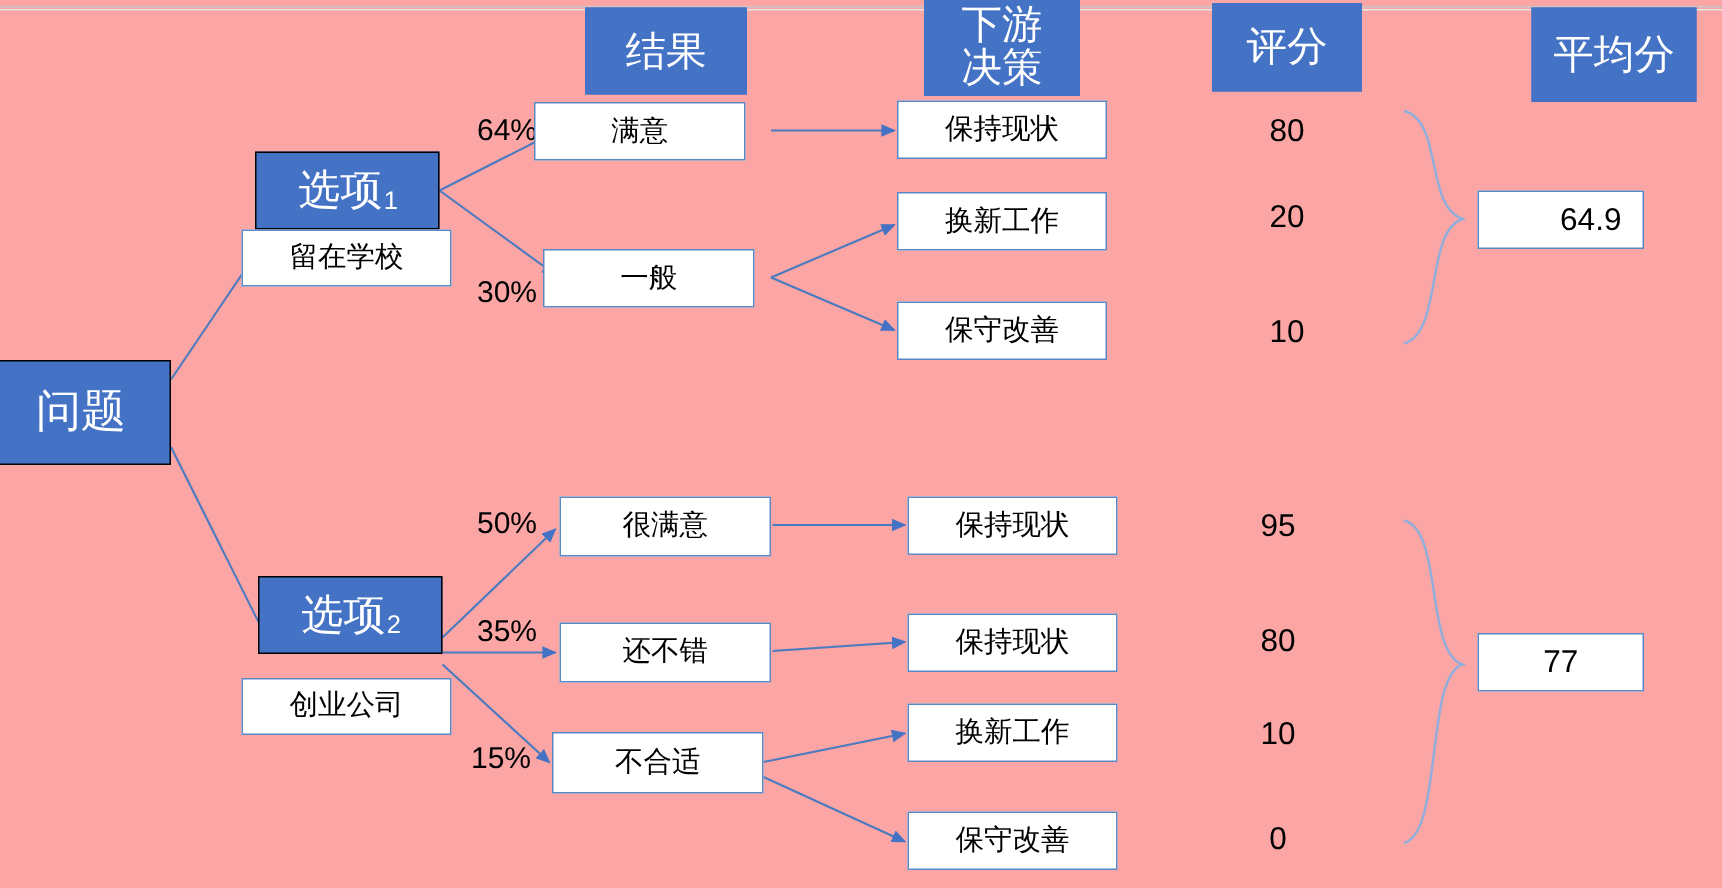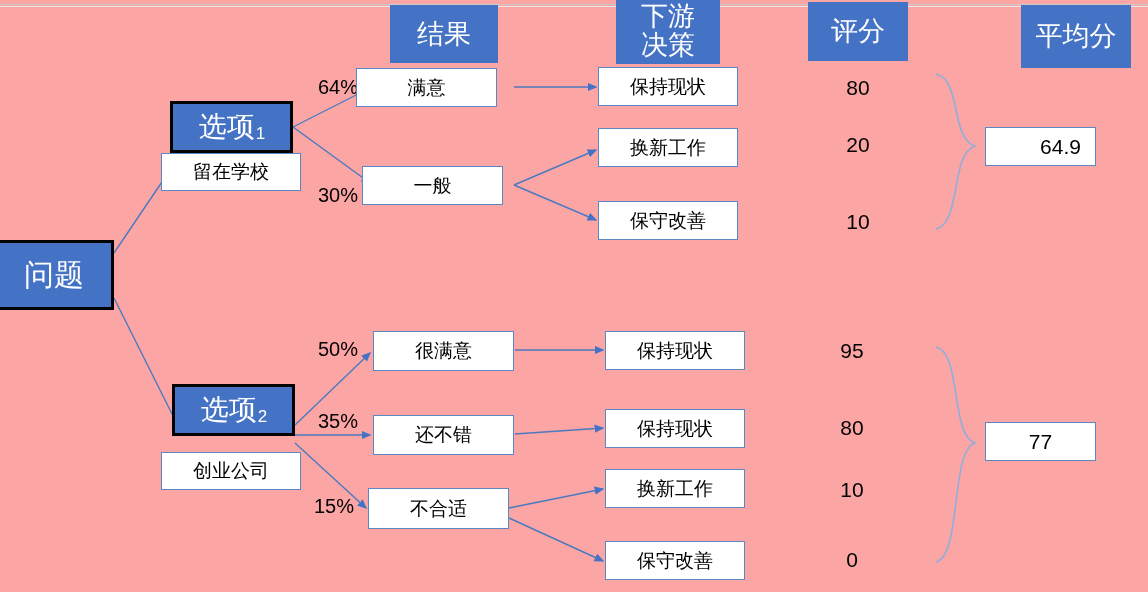--- a/index.html
+++ b/index.html
@@ -53,21 +53,21 @@
     background: #4472C4;
     color: #ffffff;
     border: 1px solid #4472C4;
     font-size: 27px;
     font-weight: 400;
   }
   .hdr.two-line { line-height: 1.06; }
   .blue-box {
     background: #4472C4;
     color: #ffffff;
-    border: 3px solid #000000;
+    border: 1px solid #000000;
     font-size: 28px;
   }
   .white-box {
     background: #ffffff;
     color: #000000;
     border: 1px solid #5B87C4;
     font-size: 19px;
   }
   .plain-num {
     color: #000000;

